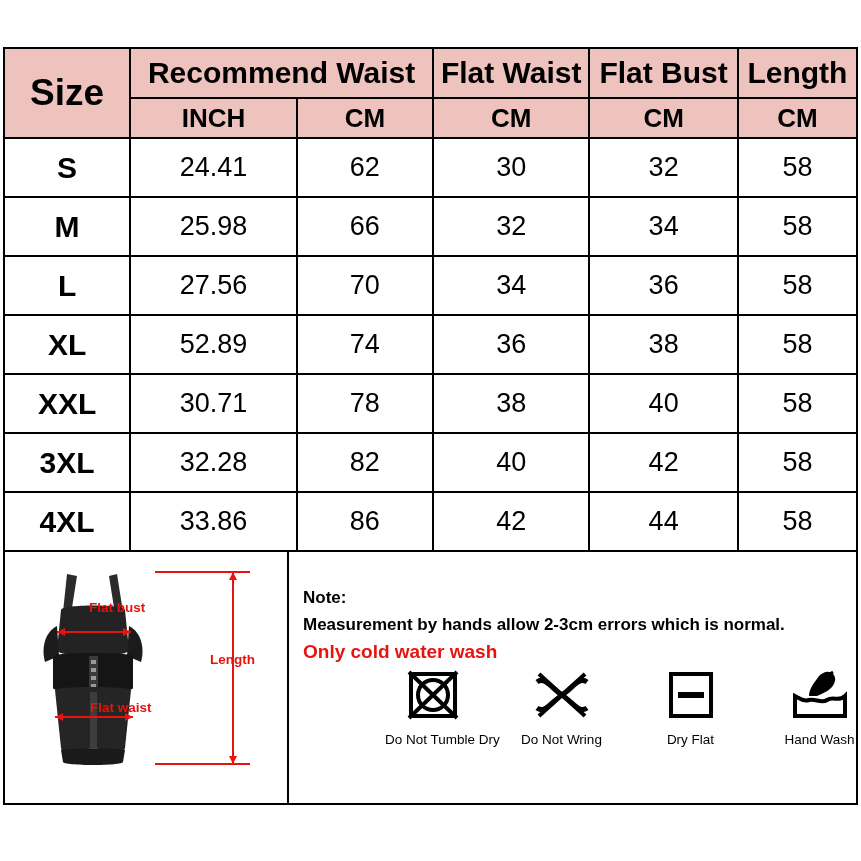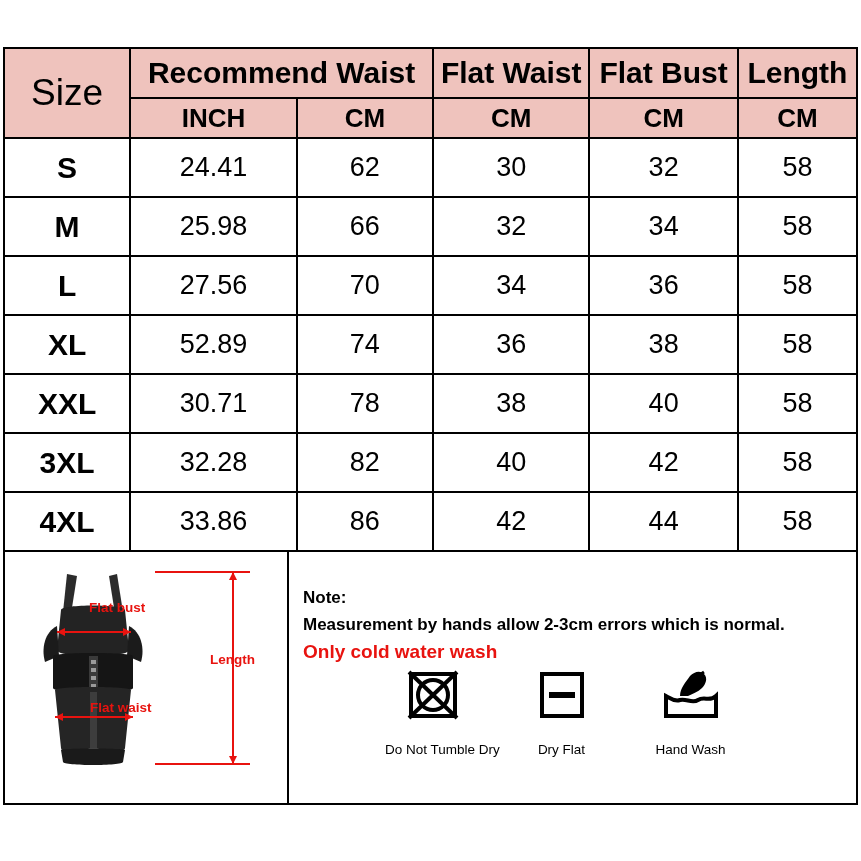--- a/index.html
+++ b/index.html
@@ -45,21 +45,21 @@
   .col-len     { width: 118px; }
 
   .h-main {
     font-size: 30px;
     font-weight: bold;
     line-height: 1.12;
     height: 48px;
   }
   .h-size {
     font-size: 37px;
-    font-weight: normal;
+    font-weight: bold;
     margin-left: 8px;
   }
   .h-unit {
     font-size: 26px;
     font-weight: bold;
     height: 38px;
   }
   .cell-size {
     font-size: 30px;
     font-weight: bold;
@@ -124,21 +124,21 @@
     text-align: center;
   }
   .care-icon {
     height: 66px;
     display: flex;
     align-items: center;
     justify-content: center;
   }
   .care-label {
     font-size: 13.5px;
-    margin-top: 14px;
+    margin-top: 4px;
     white-space: nowrap;
   }
 
   
   .garment-svg {
     position: absolute;
     left: 0;
     top: 0;
   }
   .meas-label {
@@ -301,20 +301,31 @@
             <svg width="60" height="58" viewBox="0 0 60 58">
               <rect x="8" y="8" width="44" height="42" fill="none" stroke="#000" stroke-width="4"></rect>
               <circle cx="30" cy="29" r="15" fill="none" stroke="#000" stroke-width="4"></circle>
               <line x1="6" y1="6" x2="54" y2="52" stroke="#000" stroke-width="4"></line>
               <line x1="54" y1="6" x2="6" y2="52" stroke="#000" stroke-width="4"></line>
             </svg>
           </div>
           <div class="care-label">Do Not Tumble Dry</div>
         </div>
 
+        <div class="care-item">
+          <div class="care-icon">
+            <svg width="66" height="58" viewBox="0 0 66 58">
+              <path d="M8 16 C16 10 22 22 33 29 C44 36 50 48 58 42" fill="none" stroke="#000" stroke-width="5"></path>
+              <path d="M8 42 C16 48 22 36 33 29 C44 22 50 10 58 16" fill="none" stroke="#000" stroke-width="5"></path>
+              <line x1="10" y1="8" x2="56" y2="50" stroke="#000" stroke-width="4"></line>
+              <line x1="56" y1="8" x2="10" y2="50" stroke="#000" stroke-width="4"></line>
+            </svg>
+          </div>
+          <div class="care-label">Do Not Wring</div>
+        </div>
 
         <div class="care-item">
           <div class="care-icon">
             <svg width="56" height="58" viewBox="0 0 56 58">
               <rect x="8" y="8" width="40" height="42" fill="none" stroke="#000" stroke-width="4"></rect>
               <rect x="15" y="26" width="26" height="6" fill="#000"></rect>
             </svg>
           </div>
           <div class="care-label">Dry Flat</div>
         </div>

